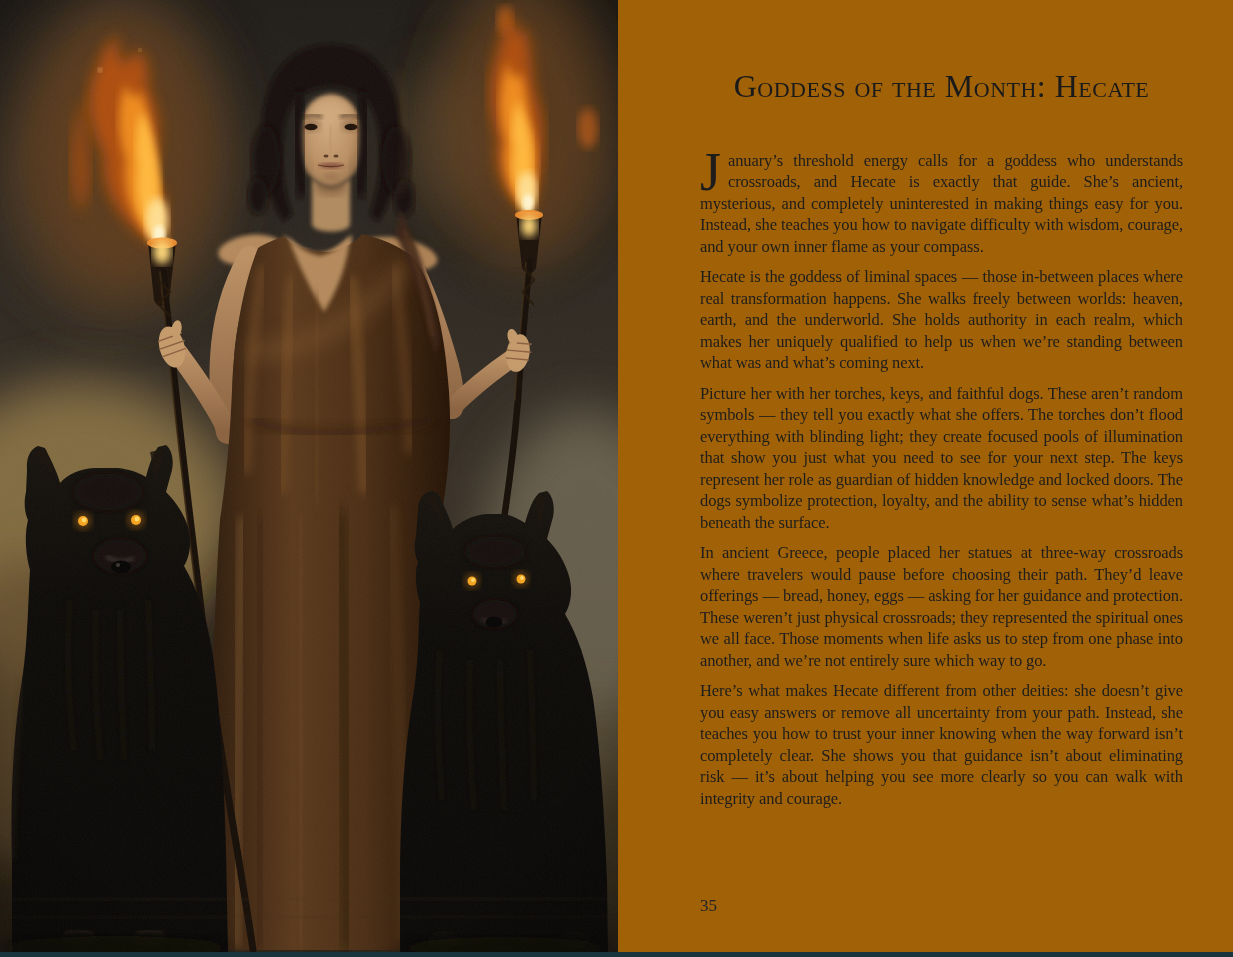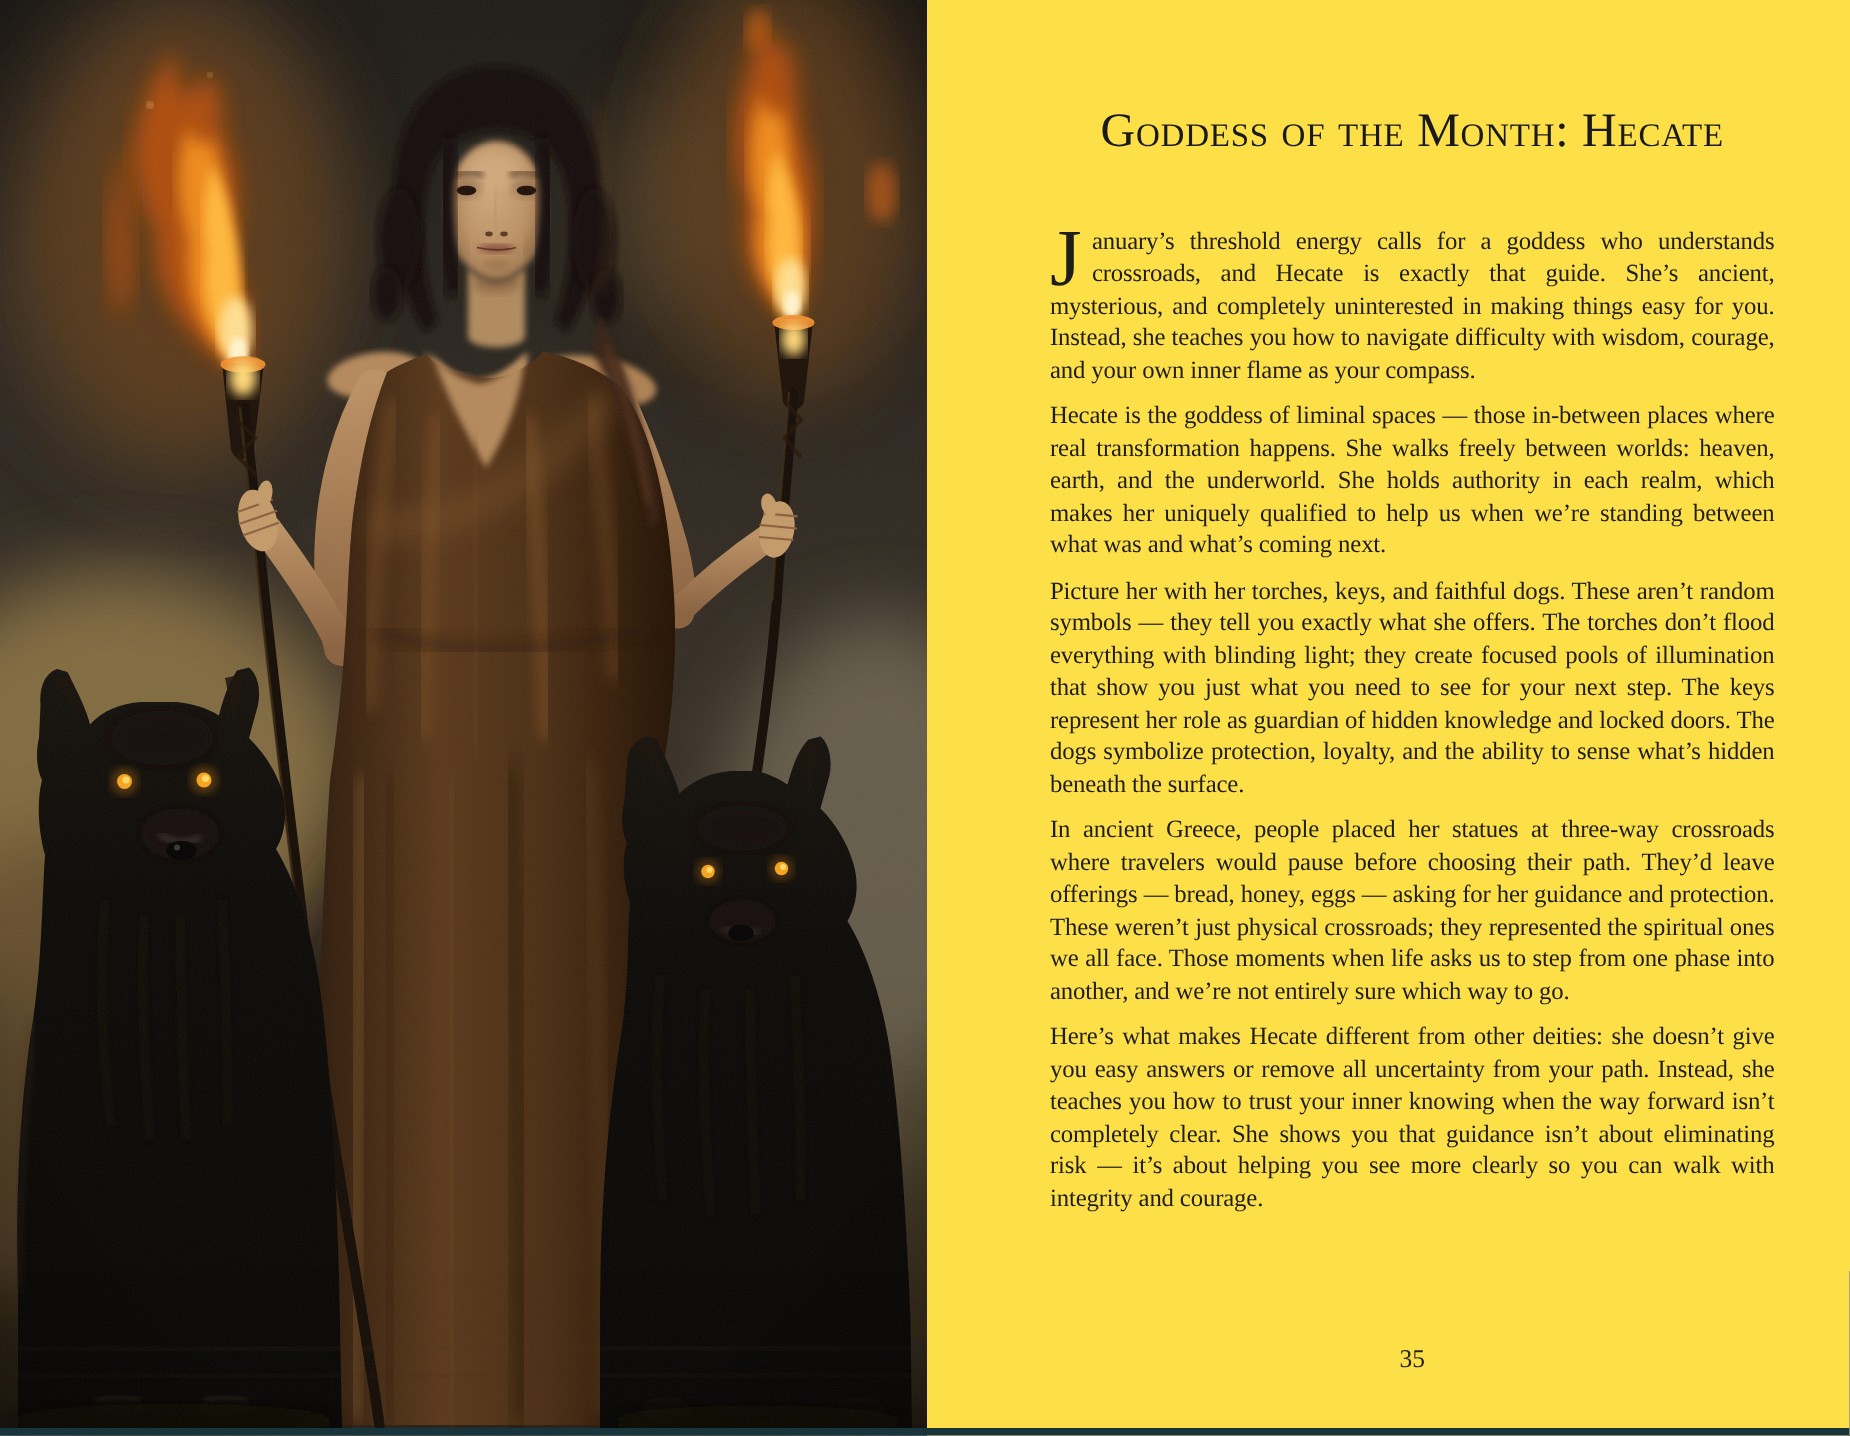--- a/index.html
+++ b/index.html
@@ -3,40 +3,40 @@
 <meta charset="utf-8">
 <style>
   html,body{margin:0;padding:0;}
   body{
     width:1233px;height:957px;position:relative;overflow:hidden;
     background:#ffffff;font-family:"Liberation Serif", serif;
   }
   .spread{position:absolute;inset:0;}
   .page-left{position:absolute;left:0;top:0;width:618px;height:957px;background:#262219;}
   .page-left svg{display:block;}
-  .page-right{position:absolute;left:618px;top:0;width:615px;height:957px;background:#fde047;}
+  .page-right{position:absolute;left:618px;top:0;width:615px;height:957px;background:#a16207;}
   .content{position:absolute;left:82px;top:0;width:483px;}
   h1.title{
     margin:70px 0 46px 0;
     font-size:32px;line-height:1.05;font-weight:normal;
     font-variant:small-caps;letter-spacing:0.5px;
     text-align:center;color:#1a1a1a;white-space:nowrap;
   }
   .body-text p{
     margin:0 0 9px 0;
     font-size:16.5px;line-height:21.5px;letter-spacing:-0.1px;
     text-align:justify;color:#1e1d1b;
   }
   .dropcap{
     float:left;font-size:54px;line-height:40px;
     padding:2px 7px 0 0;margin-bottom:-6px;color:#1e1d1b;
   }
   .pageno{
     position:absolute;left:82px;top:896px;width:483px;
-    text-align:center;font-size:17px;color:#242322;
+    font-size:17px;color:#242322;
   }
   .bottom-strip{
     position:absolute;left:0;bottom:0;width:1233px;height:5px;
     background:#18343d;z-index:9;
   }
 </style>
 </head>
 <body>
 
 <div class="spread">

